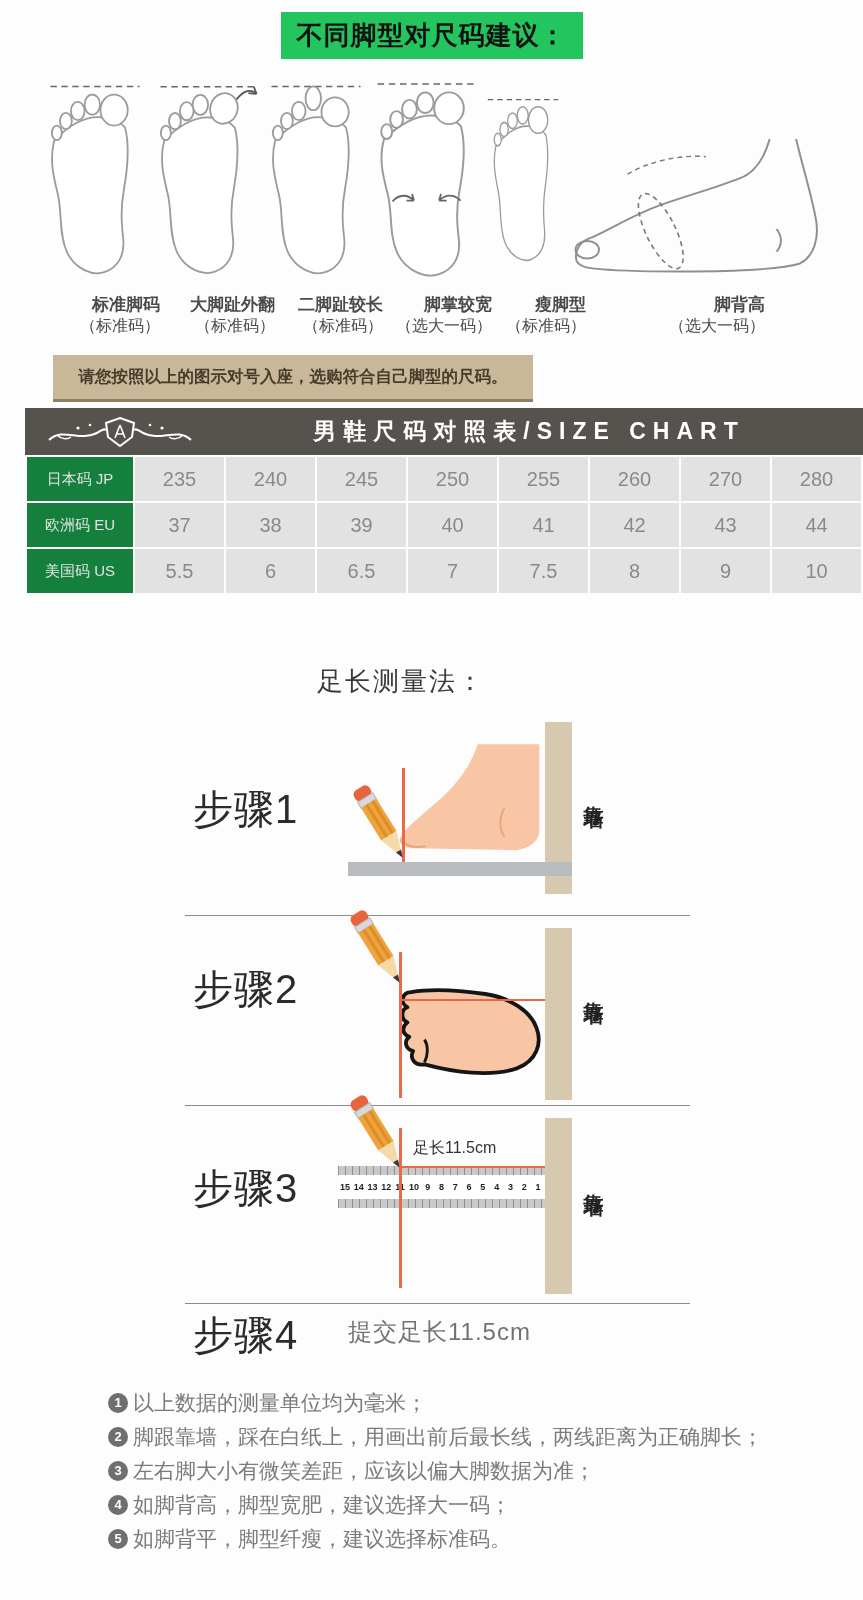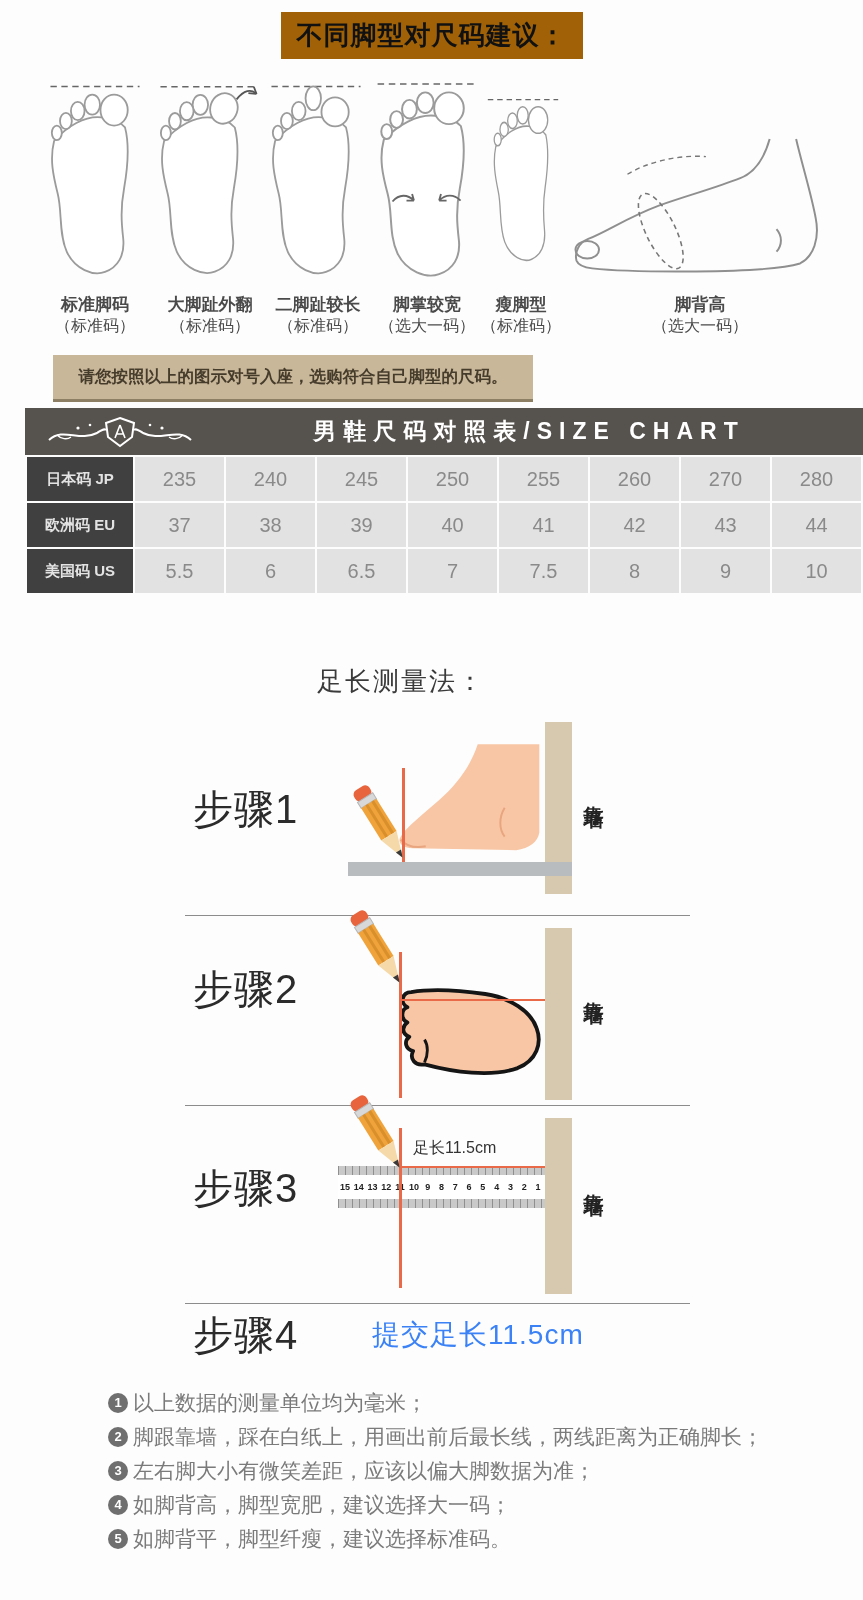--- a/index.html
+++ b/index.html
@@ -1,57 +1,57 @@
 <!DOCTYPE html>
 <html><head>
 <meta charset="utf-8">
 <style>
   html,body{margin:0;padding:0;background:#fff;}
   .page{position:relative;width:863px;height:1600px;background:#fdfdfd;overflow:hidden;
         font-family:"Liberation Sans",sans-serif;}
   
   .title-box{position:absolute;top:12px;left:50%;transform:translateX(-50%);
-             background:#a16207;color:#111;font-size:26px;font-weight:700;
+             background:#22c55e;color:#111;font-size:26px;font-weight:700;
              padding:6px 16px;letter-spacing:1px;white-space:nowrap;}
   
   .foot-fig{position:absolute;}
   .foot-fig svg{display:block;}
-  .foot-label{position:absolute;top:294px;width:130px;text-align:center;color:#4a4a4a;line-height:21px;}
+  .foot-label{position:absolute;top:294px;width:130px;text-align:right;color:#4a4a4a;line-height:21px;}
   .foot-label .fname{font-size:17px;font-weight:600;}
   .foot-label .fadv{font-size:16px;}
   
   .banner{position:absolute;top:355px;left:53px;width:480px;background:#c9b79a;
           border-bottom:3px solid #8d7f63;color:#463c2b;font-size:16.5px;font-weight:700;
           text-align:center;padding:11px 0;}
   
   .chart{position:absolute;top:408px;left:25px;width:838px;}
   .chart-header{height:47px;background:#56524d;display:flex;align-items:center;}
   .chart-logo{margin-left:20px;flex:0 0 auto;}
   .chart-title{flex:1;text-align:center;color:#fff;font-size:23px;font-weight:700;
                letter-spacing:7px;white-space:nowrap;}
   table.sizes{border-collapse:separate;border-spacing:2px;width:838px;table-layout:fixed;margin-top:0;}
   table.sizes td{height:42px;text-align:center;vertical-align:middle;}
-  td.rowlabel{background:#404040;color:#e3e3e3;font-size:15px;font-weight:700;width:104px;}
+  td.rowlabel{background:#15803d;color:#e3e3e3;font-size:15px;font-weight:400;width:104px;}
   td.rowlabel .sub{font-size:13px;display:block;line-height:15px;}
   td.data{background:#e2e2e2;color:#8a8a8a;font-size:20px;}
   tr.lastrow td.data{background:#f0f0f0;font-size:19px;}
   
   .measure-heading{position:absolute;top:664px;left:0;width:802px;text-align:center;
                    font-size:26px;font-weight:500;color:#3a3a3a;letter-spacing:2px;}
   .step-label{position:absolute;left:193px;font-size:40px;color:#2b2b2b;font-weight:400;letter-spacing:1px;}
   .wall{position:absolute;width:27px;background:#d6c9b0;}
   .wall-label{position:absolute;left:581px;writing-mode:vertical-rl;font-size:20px;font-weight:700;
               color:#222;letter-spacing:3px;}
   .divider{position:absolute;left:185px;width:505px;height:1px;background:#8c8c8c;}
   .redline-v{position:absolute;width:3px;background:#e86a49;}
   .redline-h{position:absolute;height:2px;background:#e86a49;}
   .floor{position:absolute;background:#b9bcbe;}
   .pencil{position:absolute;}
   .len-label{position:absolute;left:413px;top:1138px;font-size:16px;color:#333;}
-  .submit-text{position:absolute;left:372px;top:1316px;font-size:28px;color:#3b82f6;letter-spacing:1px;}
+  .submit-text{position:absolute;left:348px;top:1316px;font-size:24px;color:#737373;letter-spacing:1px;}
   
   .ruler{position:absolute;left:338px;top:1166px;width:207px;height:42px;background:#fff;}
   .ruler .band{position:absolute;left:0;width:207px;height:9px;background:#c9c9c9;
     background-image:repeating-linear-gradient(90deg,#8f8f8f 0 1px,transparent 1px 7px);}
   .ruler .band.top{top:0;}
   .ruler .band.bot{bottom:0;}
   .ruler .nums{position:absolute;top:9px;left:0;right:0;height:24px;display:flex;align-items:center;}
   .ruler .nums span{flex:1;text-align:center;font-size:9px;font-weight:700;color:#222;}
   
   .notes{position:absolute;left:108px;top:1386px;width:680px;}

